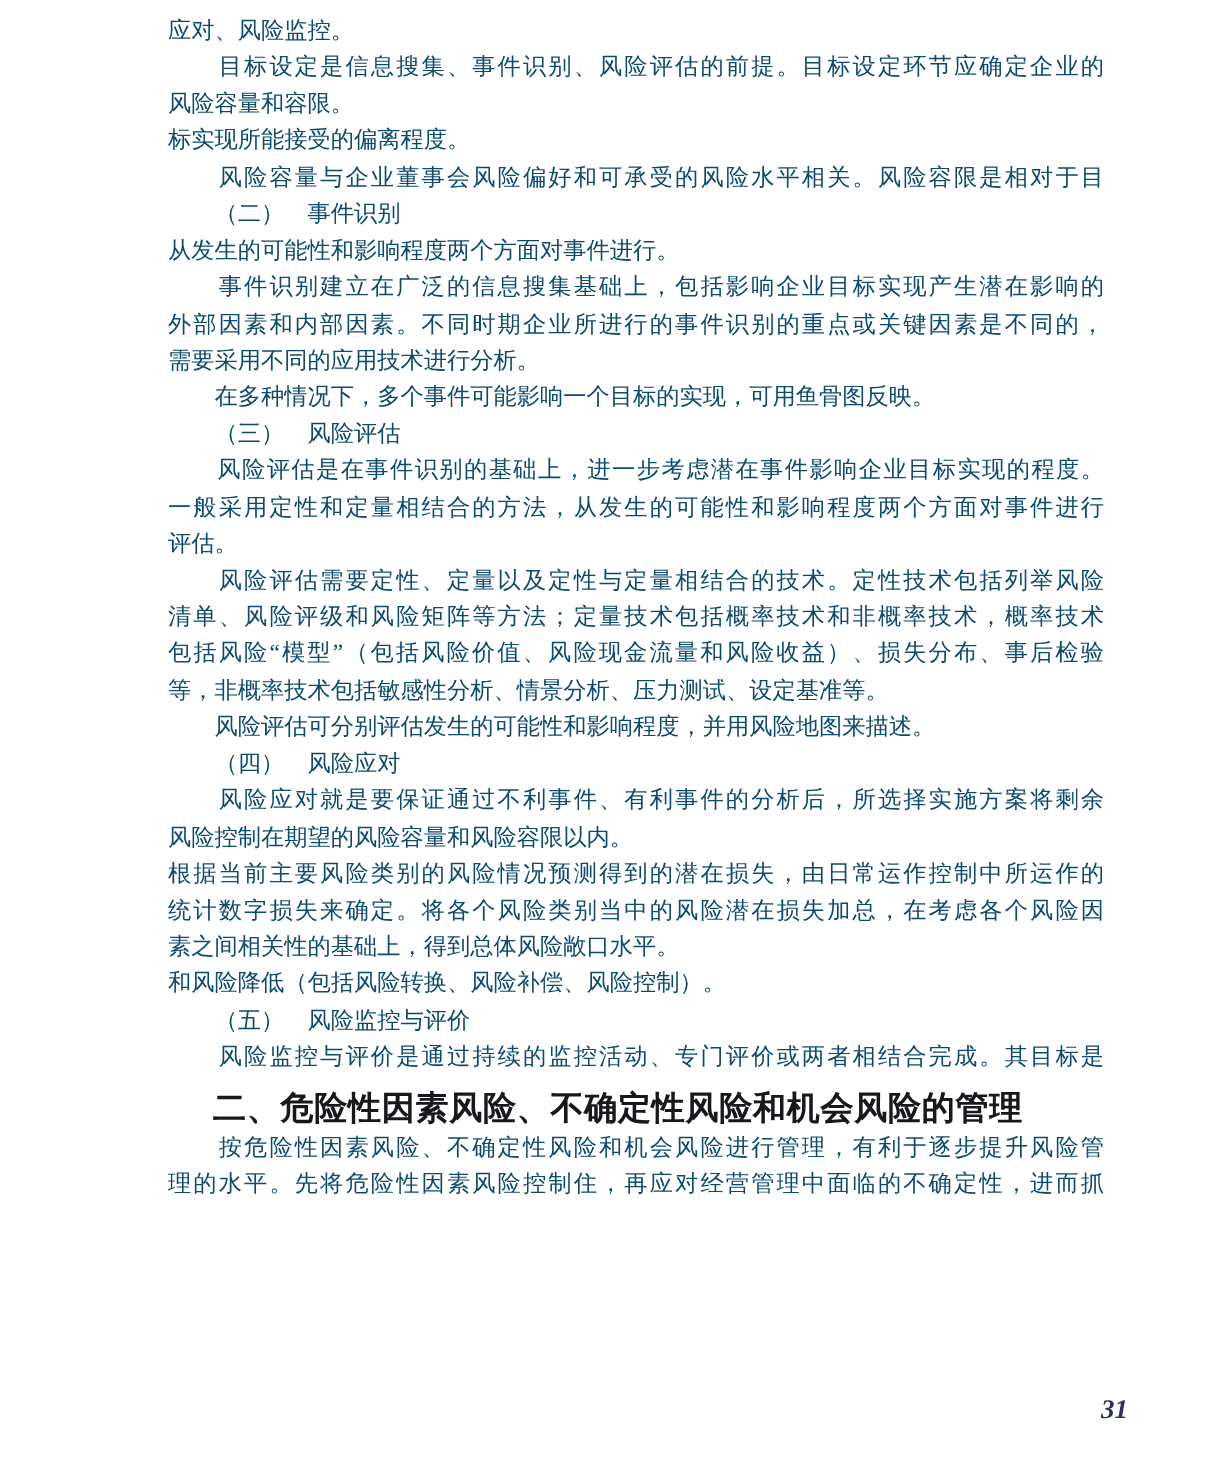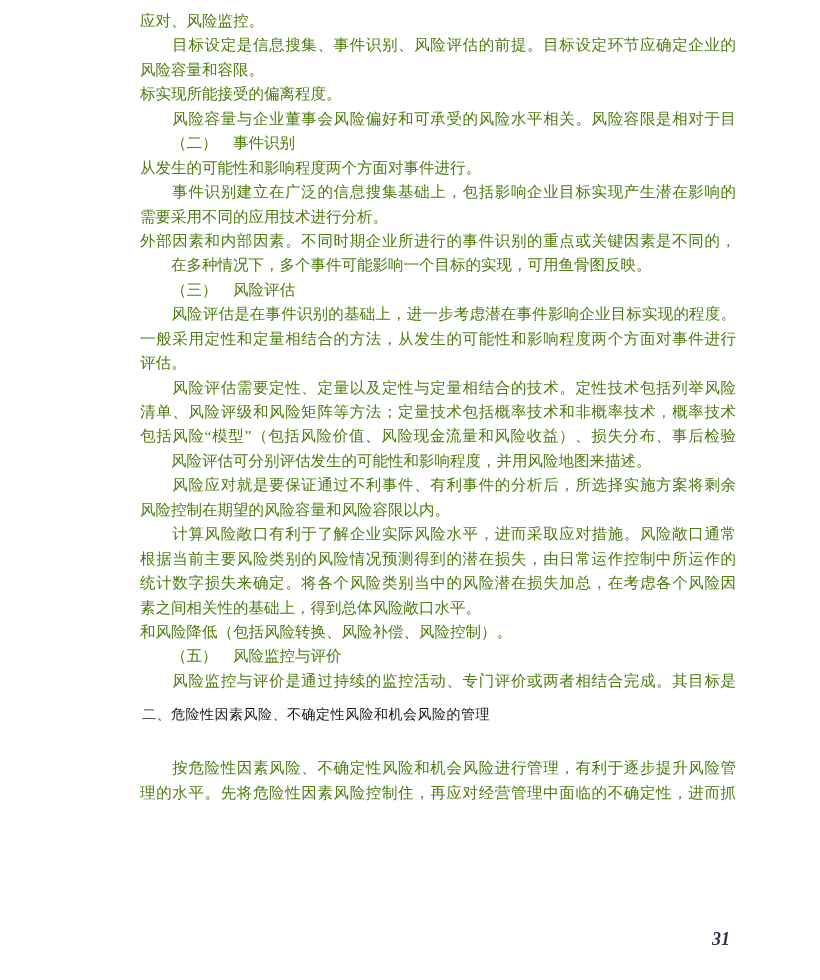--- a/index.html
+++ b/index.html
@@ -18,43 +18,42 @@
   .text-col {
     position: absolute;
     left: 112px;
     top: 9px;
     width: 624px;
   }
   .tline {
     font-size: 15.5px;
     line-height: 24.45px;
     height: 24.45px;
-    color: #4d7c0f;
+    color: #0c4a6e;
     text-align: left;
     white-space: pre-wrap;
-    margin-left: 28px;
   }
   .tline.fill {
     text-align: justify;
     text-align-last: justify;
   }
   .h2 {
     font-family: "Liberation Sans", "DejaVu Sans", sans-serif;
-    font-weight: 400;
-    font-size: 14px;
+    font-weight: 700;
+    font-size: 22px;
     line-height: 24px;
     color: #17181c;
-    margin: 9px 0 30px 0;
+    margin: 9px 0 3px 0;
     padding-left: 30px;
     letter-spacing: 0.5px;
   }
   .pagenum {
     position: absolute;
     top: 929px;
-    left: 712px;
+    left: 734px;
     font-family: "Liberation Serif", "DejaVu Serif", serif;
     font-style: italic;
     font-weight: 700;
     font-size: 18px;
     color: #2c3352;
   }
 </style>
 </head>
 <body>
 
@@ -62,34 +61,35 @@
   <div class="text-col">
     <div>
         <div class="tline">应对、风险监控。</div>
         <div class="tline fill">　　目标设定是信息搜集、事件识别、风险评估的前提。目标设定环节应确定企业的</div>
         <div class="tline">风险容量和容限。</div>
         <div class="tline">标实现所能接受的偏离程度。</div>
         <div class="tline fill">　　风险容量与企业董事会风险偏好和可承受的风险水平相关。风险容限是相对于目</div>
         <div class="tline">　　（二）　事件识别</div>
         <div class="tline">从发生的可能性和影响程度两个方面对事件进行。</div>
         <div class="tline fill">　　事件识别建立在广泛的信息搜集基础上，包括影响企业目标实现产生潜在影响的</div>
+        <div class="tline fill">外部因素和内部因素。不同时期企业所进行的事件识别的重点或关键因素是不同的，</div>
         <div class="tline">需要采用不同的应用技术进行分析。</div>
-        <div class="tline fill">外部因素和内部因素。不同时期企业所进行的事件识别的重点或关键因素是不同的，</div>
         <div class="tline">　　在多种情况下，多个事件可能影响一个目标的实现，可用鱼骨图反映。</div>
         <div class="tline">　　（三）　风险评估</div>
         <div class="tline fill">　　风险评估是在事件识别的基础上，进一步考虑潜在事件影响企业目标实现的程度。</div>
         <div class="tline fill">一般采用定性和定量相结合的方法，从发生的可能性和影响程度两个方面对事件进行</div>
         <div class="tline">评估。</div>
         <div class="tline fill">　　风险评估需要定性、定量以及定性与定量相结合的技术。定性技术包括列举风险</div>
         <div class="tline fill">清单、风险评级和风险矩阵等方法；定量技术包括概率技术和非概率技术，概率技术</div>
         <div class="tline fill">包括风险“模型”（包括风险价值、风险现金流量和风险收益）、损失分布、事后检验</div>
+        <div class="tline">等，非概率技术包括敏感性分析、情景分析、压力测试、设定基准等。</div>
         <div class="tline">　　风险评估可分别评估发生的可能性和影响程度，并用风险地图来描述。</div>
+        <div class="tline">　　（四）　风险应对</div>
         <div class="tline fill">　　风险应对就是要保证通过不利事件、有利事件的分析后，所选择实施方案将剩余</div>
         <div class="tline">风险控制在期望的风险容量和风险容限以内。</div>
-        <div class="tline fill">　　计算风险敞口有利于了解企业实际风险水平，进而采取应对措施。风险敞口通常</div>
         <div class="tline fill">根据当前主要风险类别的风险情况预测得到的潜在损失，由日常运作控制中所运作的</div>
         <div class="tline fill">统计数字损失来确定。将各个风险类别当中的风险潜在损失加总，在考虑各个风险因</div>
         <div class="tline">素之间相关性的基础上，得到总体风险敞口水平。</div>
         <div class="tline">和风险降低（包括风险转换、风险补偿、风险控制）。</div>
         <div class="tline">　　（五）　风险监控与评价</div>
         <div class="tline fill">　　风险监控与评价是通过持续的监控活动、专门评价或两者相结合完成。其目标是</div>
       </div>
     <h2 class="h2">二、危险性因素风险、不确定性风险和机会风险的管理</h2>
     <div>
         <div class="tline fill">　　按危险性因素风险、不确定性风险和机会风险进行管理，有利于逐步提升风险管</div>

